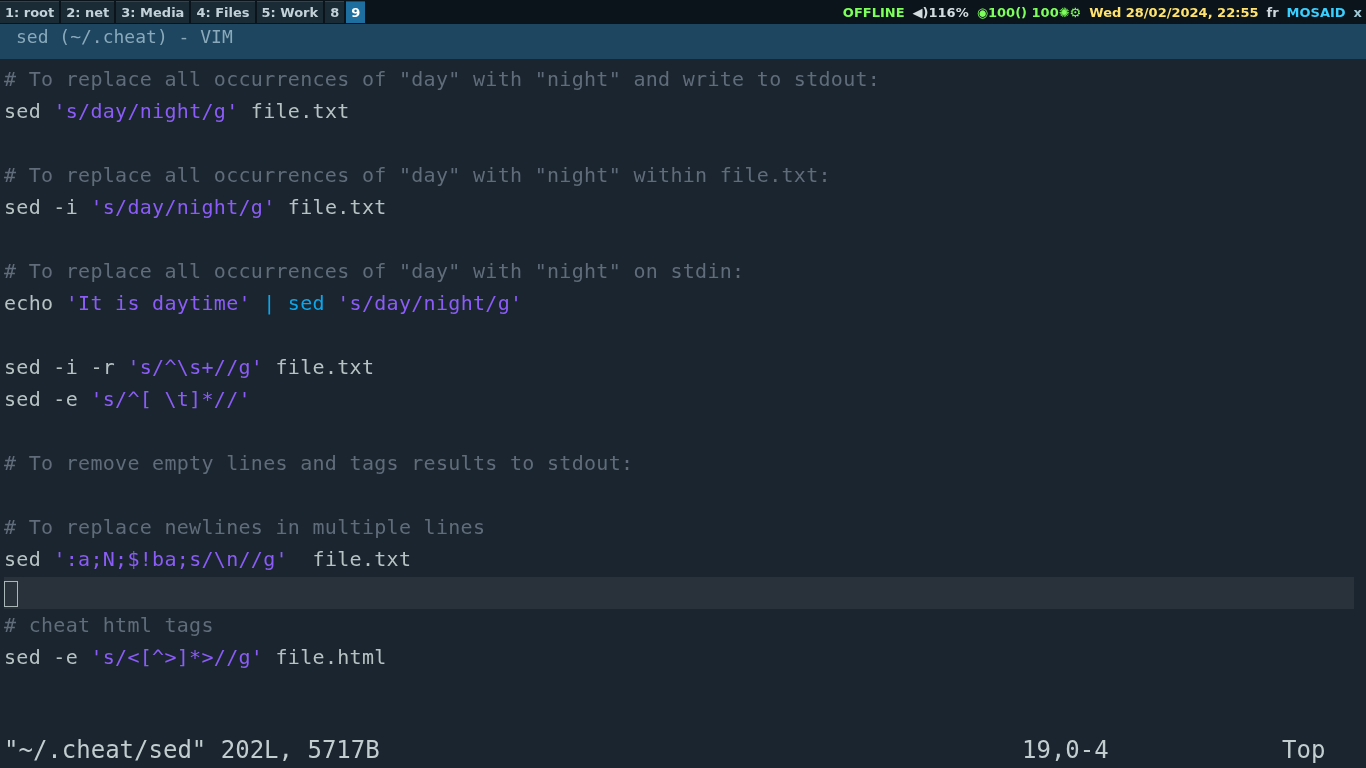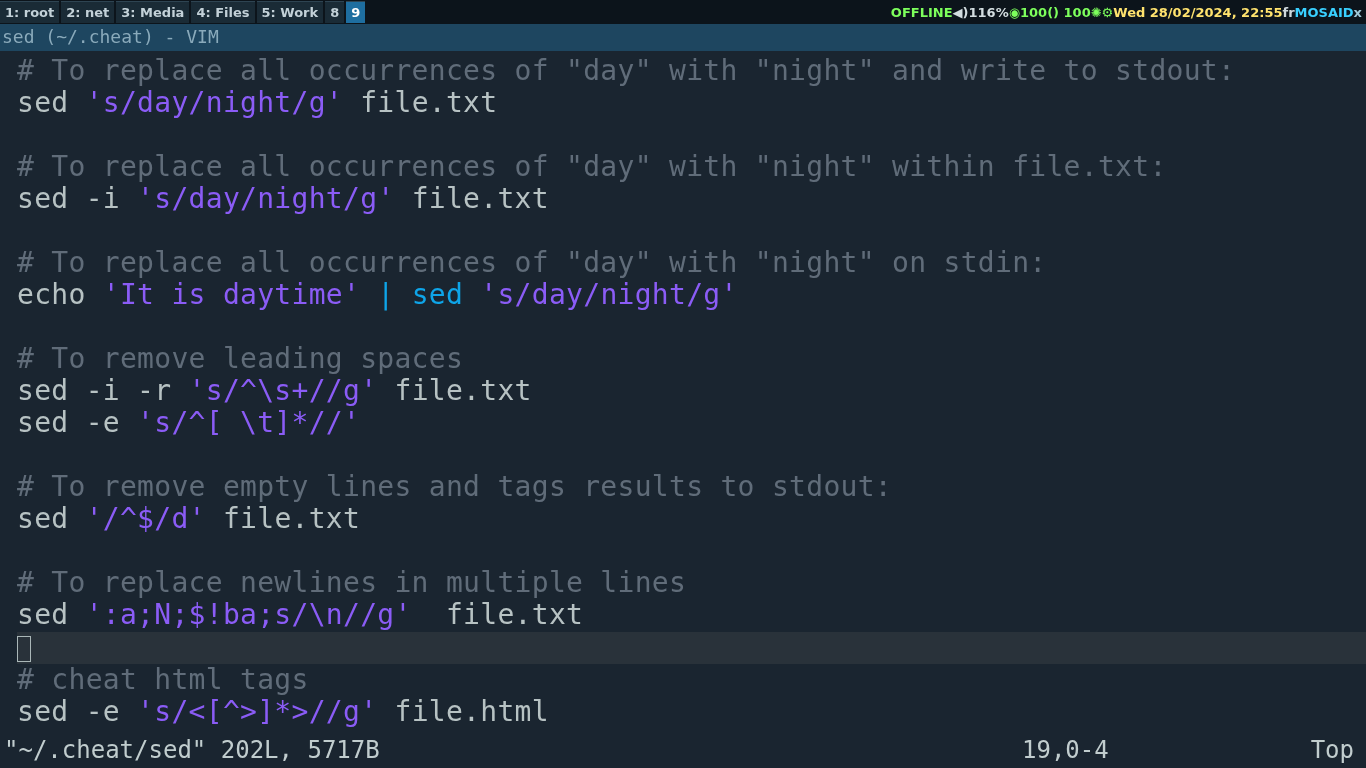--- a/index.html
+++ b/index.html
@@ -26,43 +26,43 @@
   .ws span {
     display:flex; align-items:center;
     padding:0 5px; margin-right:2px;
     background:#1a2b36; color:#c3d1d8;
     border-top:1px solid #2e4452;
   }
   .ws span.active {
     background:#1e6ea0; color:#fff;
   }
   .spacer { flex:1; }
-  .status-right { display:flex; align-items:center; gap:0; }
+  .status-right { display:flex; align-items:center; gap:8px; }
   .st-offline { color:#7dff5c; font-weight:bold; }
   .st-vol { color:#d3dde0; }
   .st-bat { color:#7dff5c; }
   .st-date { color:#ffe36e; }
   .st-kbd { color:#cfd8dc; }
   .st-user { color:#39d0ff; }
   .st-close { color:#9fc7d6; padding-right:4px; }
   
   .titlebar {
-    height:27px; line-height:25px;
+    height:35px; line-height:25px;
     background:#1e4660;
     color:#8aaabb;
     font-size:18px;
-    padding-left:2px;
+    padding-left:16px;
     font-family:monospace;
   }
   
   .editor {
     position:relative;
-    padding:4px 4px 0 17px;
+    padding:4px 4px 0 4px;
     line-height:32px;
-    font-size:28px;
+    font-size:20px;
     letter-spacing:0.3px;
   }
   .line { white-space:pre; }
   .comment { color:#606c79; }
   .cmd { color:#b7c2c3; }
   .str { color:#8b5cf6; }
   .pipe { color:#0ea5e9; }
   .hlrow {
     display:inline-block;
     width:1350px;
@@ -80,21 +80,21 @@
   .vimstatus {
     position:absolute;
     left:4px; bottom:4px;
     width:1358px;
     font-size:24px;
     color:#c1cdce;
     display:flex;
   }
   .vimstatus .left { flex:1; }
   .vimstatus .mid  { width:260px; text-align:left; }
-  .vimstatus .right{ width:80px; text-align:right; padding-right:8px; }
+  .vimstatus .right{ width:80px; text-align:left; padding-right:8px; }
 </style>
 </head>
 <body>
 
 <div class="topbar">
   <div class="ws">
     <span>1: root</span>
     <span>2: net</span>
     <span>3: Media</span>
     <span>4: Files</span>
@@ -122,27 +122,25 @@
   <div class="line">&nbsp;</div>
 
   <div class="line comment"># To replace all occurrences of "day" with "night" within file.txt:</div>
   <div class="line"><span class="cmd">sed -i </span><span class="str">'s/day/night/g'</span><span class="cmd"> file.txt</span></div>
   <div class="line">&nbsp;</div>
 
   <div class="line comment"># To replace all occurrences of "day" with "night" on stdin:</div>
   <div class="line"><span class="cmd">echo </span><span class="str">'It is daytime'</span><span class="pipe"> | sed </span><span class="str">'s/day/night/g'</span></div>
   <div class="line">&nbsp;</div>
 
-  <div class="line comment"># To remove leading spaces</div>
   <div class="line"><span class="cmd">sed -i -r </span><span class="str">'s/^\s+//g'</span><span class="cmd"> file.txt</span></div>
   <div class="line"><span class="cmd">sed -e </span><span class="str">'s/^[ \t]*//'</span></div>
   <div class="line">&nbsp;</div>
 
   <div class="line comment"># To remove empty lines and tags results to stdout:</div>
-  <div class="line"><span class="cmd">sed </span><span class="str">'/^$/d'</span><span class="cmd"> file.txt</span></div>
   <div class="line">&nbsp;</div>
 
   <div class="line comment"># To replace newlines in multiple lines</div>
   <div class="line"><span class="cmd">sed </span><span class="str">':a;N;$!ba;s/\n//g'</span><span class="cmd">  file.txt</span></div>
   <div class="line"><span class="hlrow"><span class="cursorbox"></span></span></div>
 
   <div class="line comment"># cheat html tags</div>
   <div class="line"><span class="cmd">sed -e </span><span class="str">'s/&lt;[^&gt;]*&gt;//g'</span><span class="cmd"> file.html</span></div>
 </div>
 

